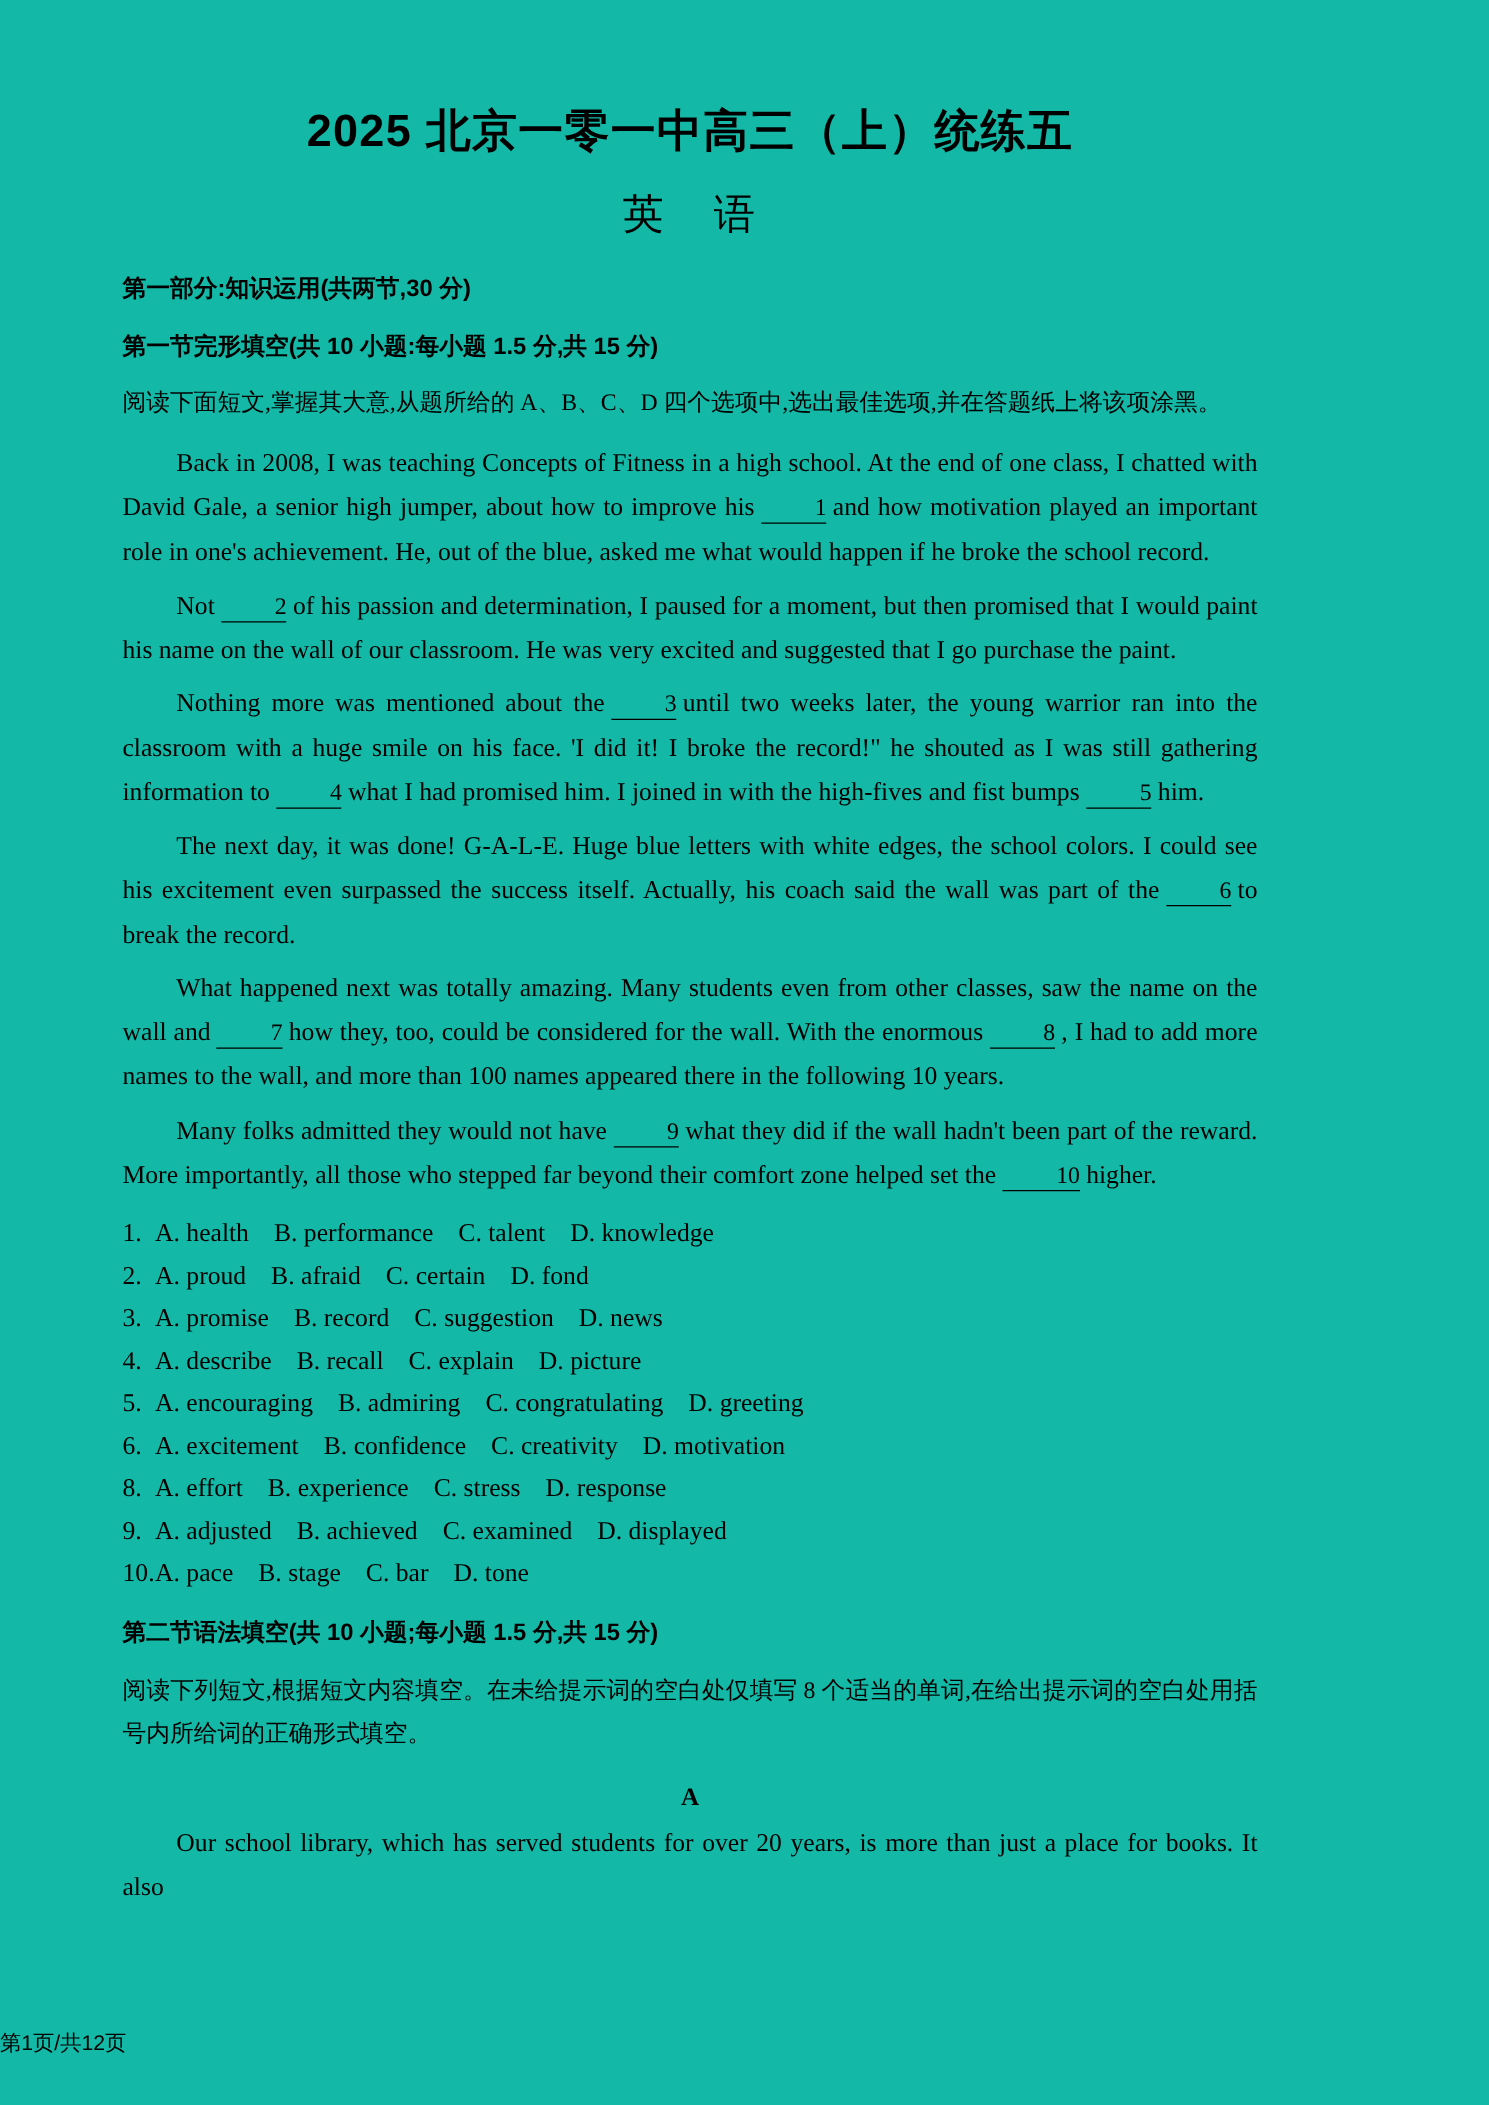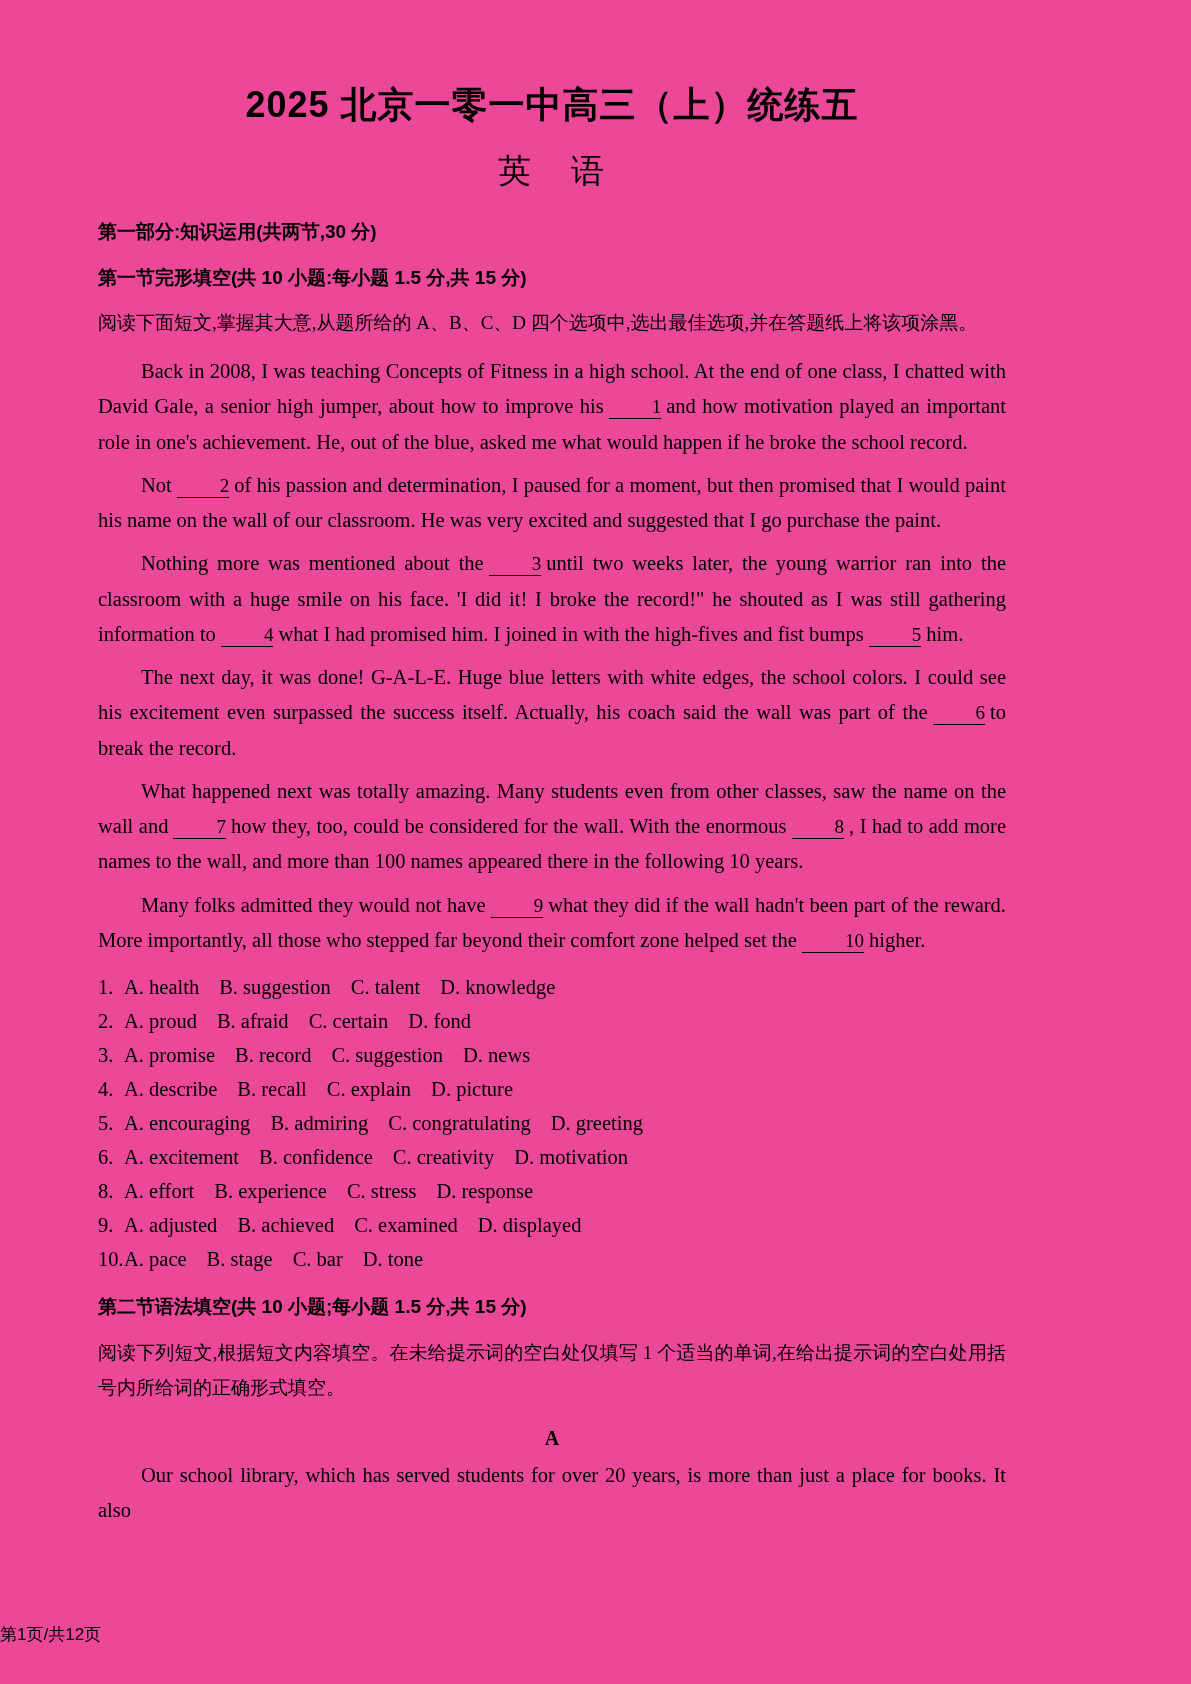--- a/index.html
+++ b/index.html
@@ -10,21 +10,21 @@
   }
   body {
     font-family: "Liberation Serif", "DejaVu Serif", serif;
     color: #000000;
   }
   .page {
     position: relative;
     width: 1191px;
     height: 1684px;
     margin: 0 auto;
-    background: #ec4899;
+    background: #14b8a6;
     box-sizing: border-box;
     padding: 0;
     overflow: hidden;
   }
   .content {
     position: absolute;
     left: 98px;
     top: 0;
     width: 908px;
   }
@@ -163,34 +163,34 @@
 
     <div class="para">
       <span>What happened next was totally amazing. Many students even from other classes, saw the name on the wall and</span><span class="blank">7</span><span>how they, too, could be considered for the wall. With the enormous</span><span class="blank">8</span><span>, I had to add more names to the wall, and more than 100 names appeared there in the following 10 years.</span>
     </div>
 
     <div class="para">
       <span>Many folks admitted they would not have</span><span class="blank">9</span><span>what they did if the wall hadn't been part of the reward. More importantly, all those who stepped far beyond their comfort zone helped set the</span><span class="blank">10</span><span>higher.</span>
     </div>
 
     <div style="margin-top:12px;">
-      <div class="opt-line"><span class="num">1.</span><span class="opt">A. health</span><span class="opt">B. suggestion</span><span class="opt">C. talent</span><span class="opt">D. knowledge</span></div>
+      <div class="opt-line"><span class="num">1.</span><span class="opt">A. health</span><span class="opt">B. performance</span><span class="opt">C. talent</span><span class="opt">D. knowledge</span></div>
       <div class="opt-line"><span class="num">2.</span><span class="opt">A. proud</span><span class="opt">B. afraid</span><span class="opt">C. certain</span><span class="opt">D. fond</span></div>
       <div class="opt-line"><span class="num">3.</span><span class="opt">A. promise</span><span class="opt">B. record</span><span class="opt">C. suggestion</span><span class="opt">D. news</span></div>
       <div class="opt-line"><span class="num">4.</span><span class="opt">A. describe</span><span class="opt">B. recall</span><span class="opt">C. explain</span><span class="opt">D. picture</span></div>
       <div class="opt-line"><span class="num">5.</span><span class="opt">A. encouraging</span><span class="opt">B. admiring</span><span class="opt">C. congratulating</span><span class="opt">D. greeting</span></div>
       <div class="opt-line"><span class="num">6.</span><span class="opt">A. excitement</span><span class="opt">B. confidence</span><span class="opt">C. creativity</span><span class="opt">D. motivation</span></div>
       <div class="opt-line"><span class="num">8.</span><span class="opt">A. effort</span><span class="opt">B. experience</span><span class="opt">C. stress</span><span class="opt">D. response</span></div>
       <div class="opt-line"><span class="num">9.</span><span class="opt">A. adjusted</span><span class="opt">B. achieved</span><span class="opt">C. examined</span><span class="opt">D. displayed</span></div>
       <div class="opt-line"><span class="num">10.</span><span class="opt">A. pace</span><span class="opt">B. stage</span><span class="opt">C. bar</span><span class="opt">D. tone</span></div>
     </div>
 
     <div class="sec-head tight">第二节语法填空(共 10 小题;每小题 1.5 分,共 15 分)</div>
 
-    <div class="cn-instr">阅读下列短文,根据短文内容填空。在未给提示词的空白处仅填写 1 个适当的单词,在给出提示词的空白处用括号内所给词的正确形式填空。</div>
+    <div class="cn-instr">阅读下列短文,根据短文内容填空。在未给提示词的空白处仅填写 8 个适当的单词,在给出提示词的空白处用括号内所给词的正确形式填空。</div>
 
     <div class="letter-label">A</div>
 
     <div class="para">Our school library, which has served students for over 20 years, is more than just a place for books. It also</div>
 
   </div>
 
   <div class="footer">第1页/共12页</div>
 </div>
 

